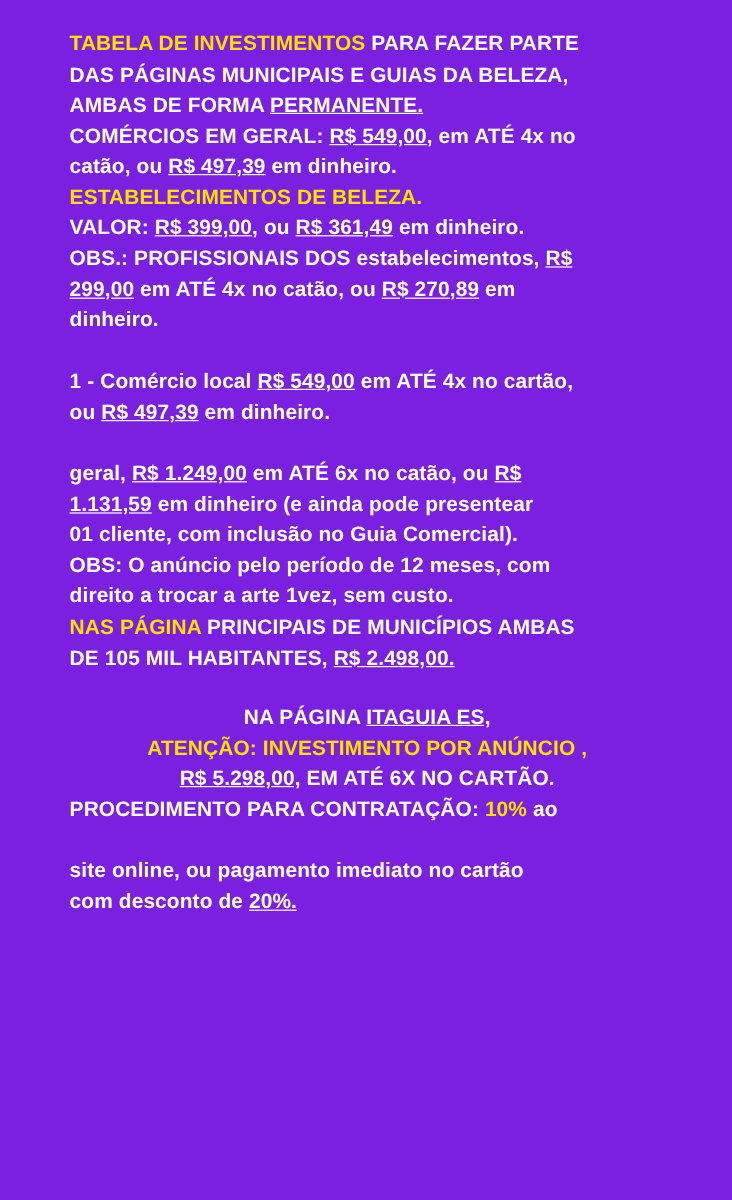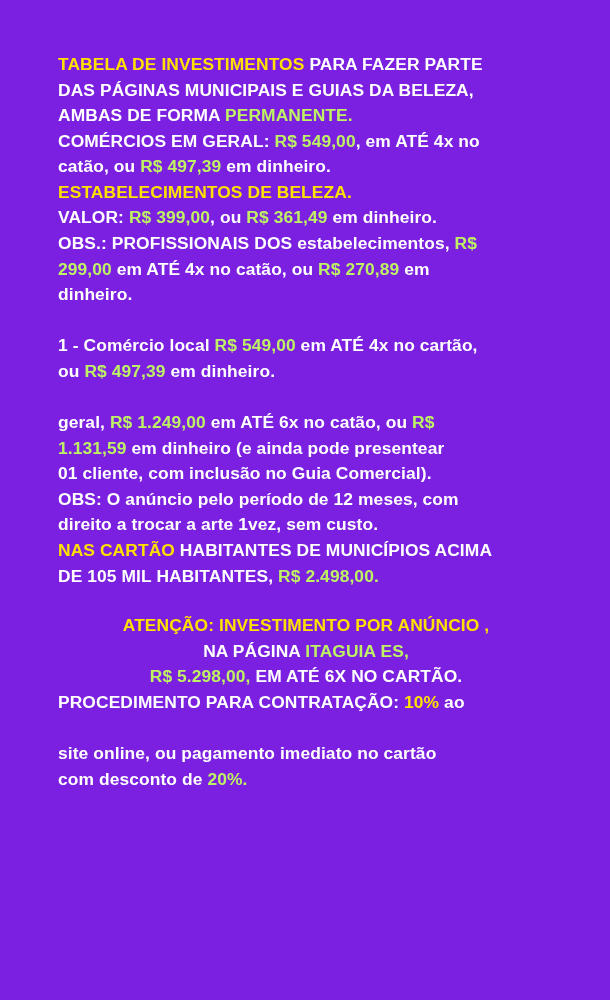--- a/index.html
+++ b/index.html
@@ -12,33 +12,33 @@
     background: #7B1FE0;
     font-family: "Liberation Sans", sans-serif;
     overflow: hidden;
   }
   .page {
     position: relative;
     width: 610px;
     height: 987px;
     background: #7B1FE0;
     box-sizing: border-box;
-    padding: 52px 56px 0 58px;
+    padding: 24px 56px 0 58px;
   }
   .block {
     font-size: 17.4px;
     font-weight: bold;
     line-height: 1.47;
     color: #FFFFFF;
     letter-spacing: 0.1px;
   }
   .block.spaced {
   }
   .y { color: #FFE000; }
-  .p { color: #bef264; }
+  .p { color: #ffffff; text-decoration: underline; }
   .w { color: #FFFFFF; }
   .ital { }
   .attn-block {
     margin-top: 24px;
   }
   .attn-line {
     text-align: center;
   }
 </style>
 </head>
@@ -65,30 +65,30 @@
   <div class="block spaced">
     <br>
     <span class="w">1 - Comércio local </span><span class="p">R$ 549,00</span><span class="w"> em ATÉ 4x no cartão,</span><br>
     <span class="w">ou </span><span class="p">R$ 497,39</span><span class="w"> em dinheiro.</span><br>
     <br>
     <span class="w">geral, </span><span class="p">R$ 1.249,00</span><span class="w"> em ATÉ 6x no catão, ou </span><span class="p">R$</span><br>
     <span class="p">1.131,59</span><span class="w"> em dinheiro (e ainda pode presentear</span><br>
     <span class="w">01 cliente, com inclusão no Guia Comercial).</span><br>
     <span class="w">OBS: O anúncio pelo período de 12 meses, com</span><br>
     <span class="w">direito a trocar a arte 1vez, sem custo.</span><br>
-    <span class="y">NAS CARTÃO</span><span class="w"> HABITANTES DE MUNICÍPIOS ACIMA</span><br>
+    <span class="y">NAS PÁGINA</span><span class="w"> PRINCIPAIS DE MUNICÍPIOS AMBAS</span><br>
     <span class="w">DE 105 MIL HABITANTES, </span><span class="p"> R$ 2.498,00.</span>
   </div>
 
   <div class="block attn-block">
     <div class="attn-line">
-      <span class="y">ATENÇÃO: INVESTIMENTO POR ANÚNCIO ,</span>
+      <span class="w">NA PÁGINA </span><span class="p">ITAGUIA ES,</span>
     </div>
     <div class="attn-line">
-      <span class="w">NA PÁGINA </span><span class="p">ITAGUIA ES,</span>
+      <span class="y">ATENÇÃO: INVESTIMENTO POR ANÚNCIO ,</span>
     </div>
     <div class="attn-line">
       <span class="p">R$ 5.298,00,</span><span class="w"> EM ATÉ 6X NO CARTÃO.</span>
     </div>
   </div>
 
   <div class="block spaced">
     <span class="w">PROCEDIMENTO PARA CONTRATAÇÃO: </span><span class="y">10%</span><span class="w"> ao</span><br>
     <br>
     <span class="w">site online, ou pagamento imediato no cartão</span><br>

